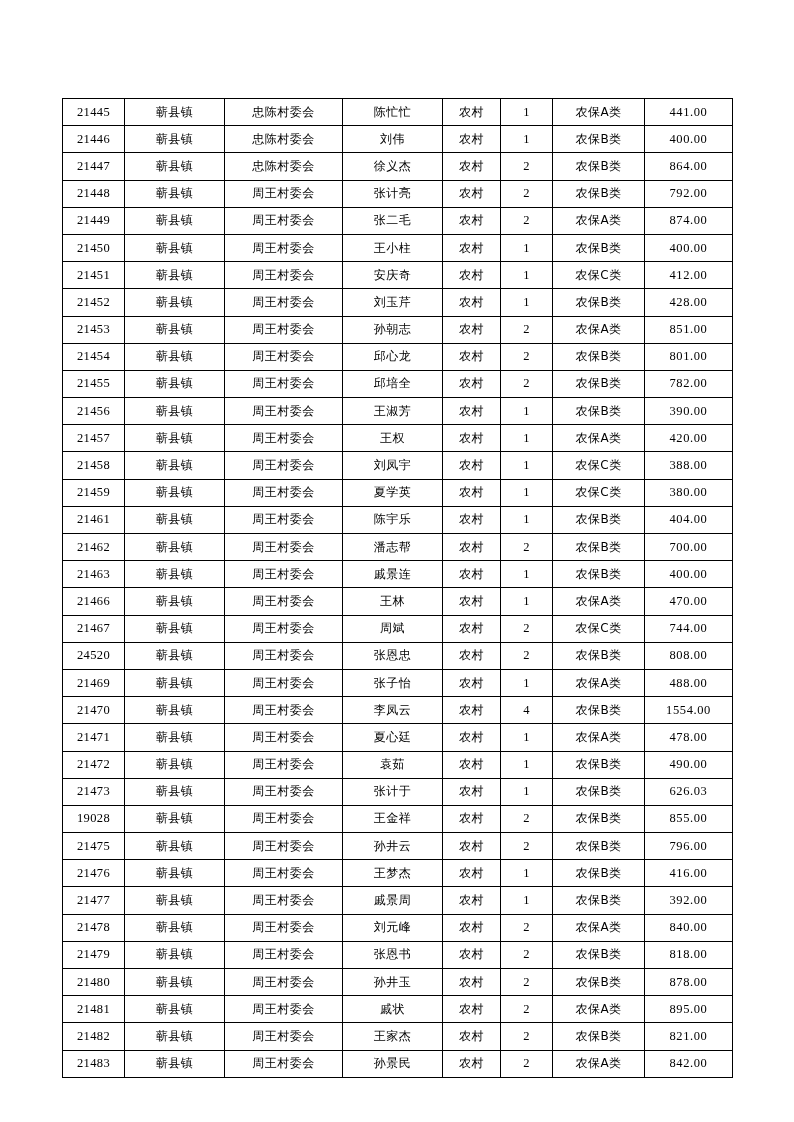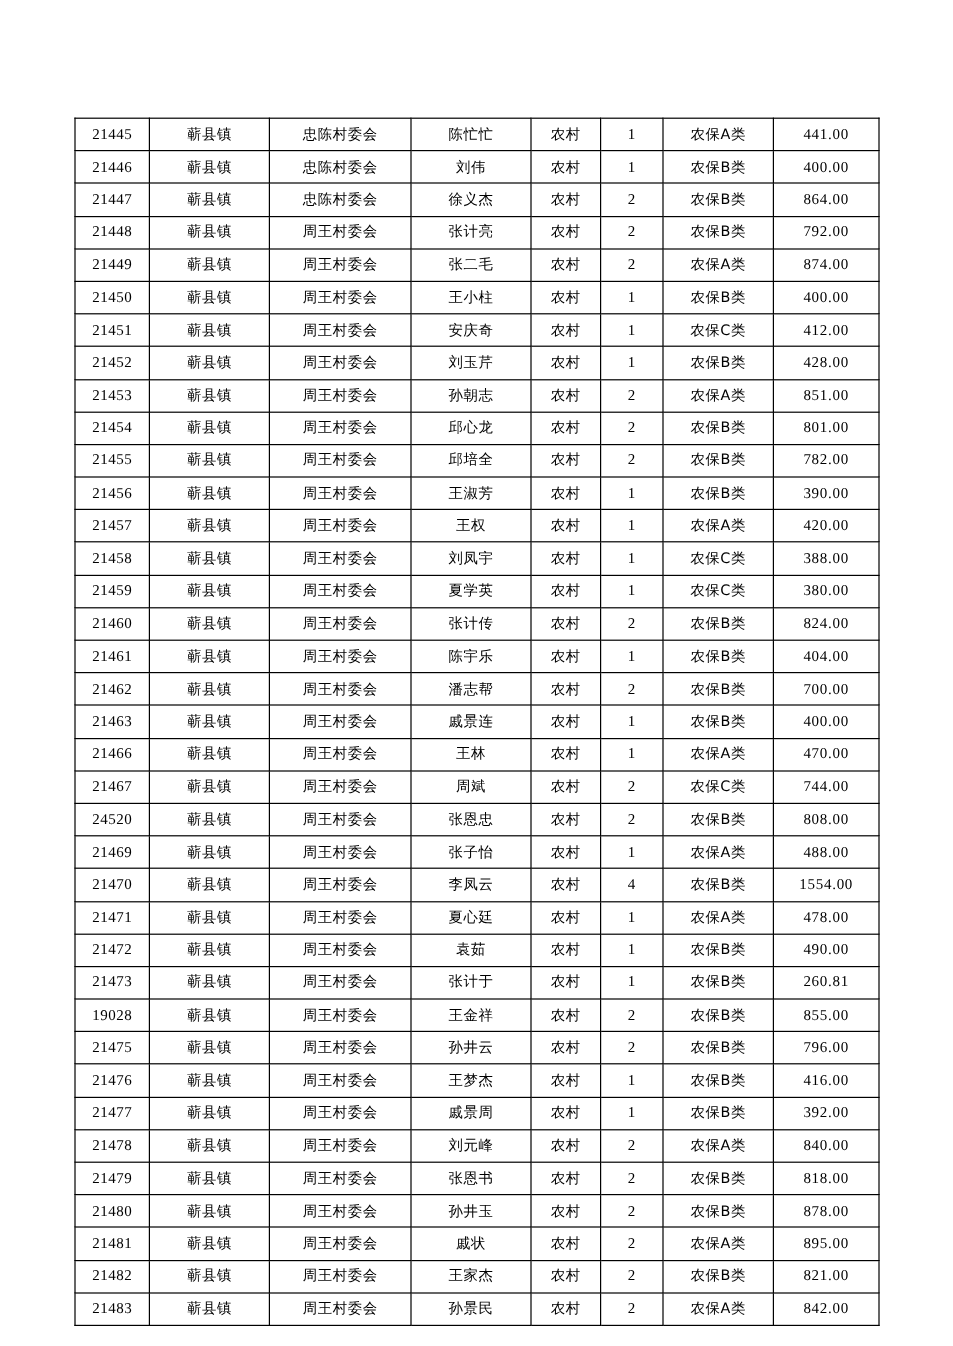--- a/index.html
+++ b/index.html
@@ -217,30 +217,20 @@
           <td class="num">21459</td>
           <td class="cn">蕲县镇</td>
           <td class="cn">周王村委会</td>
           <td class="cn">夏学英</td>
           <td class="cn">农村</td>
           <td class="num">1</td>
           <td class="cn">农保C类</td>
           <td class="num amount">380.00</td>
         </tr>
         <tr>
-          <td class="num">21460</td>
-          <td class="cn">蕲县镇</td>
-          <td class="cn">周王村委会</td>
-          <td class="cn">张计传</td>
-          <td class="cn">农村</td>
-          <td class="num">2</td>
-          <td class="cn">农保B类</td>
-          <td class="num amount">824.00</td>
-        </tr>
-        <tr>
           <td class="num">21461</td>
           <td class="cn">蕲县镇</td>
           <td class="cn">周王村委会</td>
           <td class="cn">陈宇乐</td>
           <td class="cn">农村</td>
           <td class="num">1</td>
           <td class="cn">农保B类</td>
           <td class="num amount">404.00</td>
         </tr>
         <tr>
@@ -334,21 +324,21 @@
           <td class="num amount">490.00</td>
         </tr>
         <tr>
           <td class="num">21473</td>
           <td class="cn">蕲县镇</td>
           <td class="cn">周王村委会</td>
           <td class="cn">张计于</td>
           <td class="cn">农村</td>
           <td class="num">1</td>
           <td class="cn">农保B类</td>
-          <td class="num amount">260.81</td>
+          <td class="num amount">626.03</td>
         </tr>
         <tr>
           <td class="num">19028</td>
           <td class="cn">蕲县镇</td>
           <td class="cn">周王村委会</td>
           <td class="cn">王金祥</td>
           <td class="cn">农村</td>
           <td class="num">2</td>
           <td class="cn">农保B类</td>
           <td class="num amount">855.00</td>

